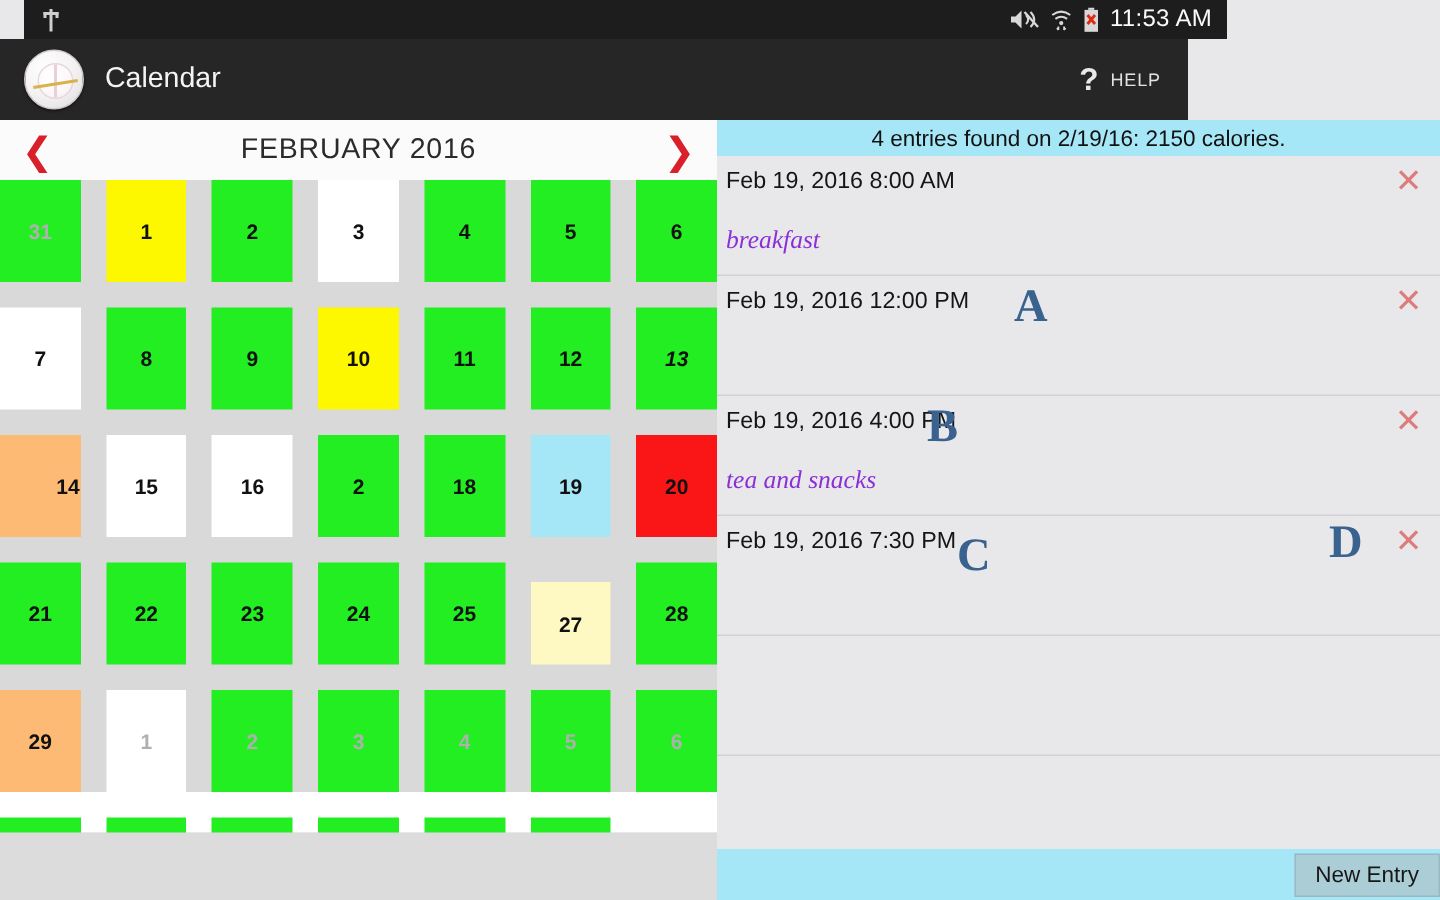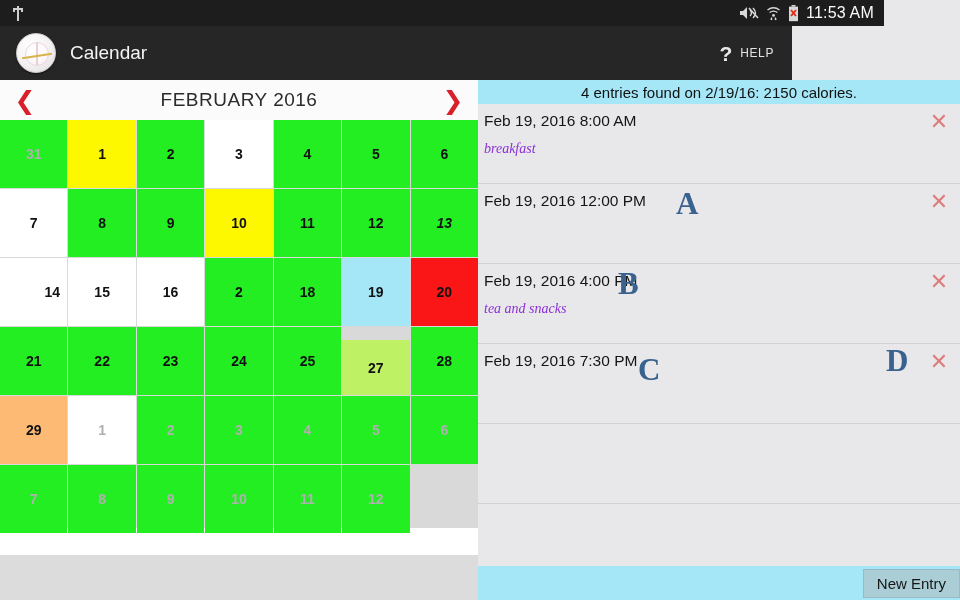--- a/index.html
+++ b/index.html
@@ -6,21 +6,21 @@
   html, body {
     width: 960px; height: 600px;
     font-family: "Liberation Sans", sans-serif;
     background: #e8e8eb;
     overflow: hidden;
   }
   #app { position: relative; width: 960px; height: 600px; }
 
   
   .statusbar {
-    position: absolute; left: 0; top: 0; width: 884px; height: 26px;
+    position: absolute; left: 16px; top: 0; width: 802px; height: 26px;
     background: #1d1d1d; color: #f2f2f2;
     display: flex; align-items: center; justify-content: center;
   }
   .sb-left { display: flex; align-items: center; padding-left: 12px; flex: 1; }
   .sb-right { display: flex; align-items: center; gap: 7px; padding-right: 10px; }
   .usb-icon { width: 12px; height: 18px; position: relative; display:block; }
   .usb-icon i { position:absolute; background:#cfcfcf; display:block; }
   .usb-icon i:nth-child(1){ left:5px; top:2px; width:2px; height:15px; }
   .usb-icon i:nth-child(2){ left:1px; top:4px; width:10px; height:2px; }
   .usb-icon i:nth-child(3){ left:1px; top:4px; width:2px; height:4px; }
@@ -89,21 +89,21 @@
     height: 25px; background: #fbfbfb; border-bottom: 1px solid #dcdcdc;
   }
   .dow {
     font-size: 11px; color: #b3b3b3; letter-spacing: 1.1px;
     text-align: center; line-height: 22px;
   }
   .cal-grid {
     display: grid; grid-template-columns: repeat(7, 1fr);
     grid-template-rows: repeat(6, 68px);
     width: 478px; height: 408px;
-    background: #d9d9d9; gap: 1px; padding: 0 0 1px 0;
+    background: #d9d9d9; gap: 17px; padding: 0 0 1px 0;
   }
   .cell {
     display: flex; align-items: center; justify-content: center;
     font-size: 14px; font-weight: bold; color: #111;
     background: #ffffff;
   }
   .cell.dim { color: #b0b0b0; }
   .bottom-strip {
     position: absolute; left: 0; top: 555px; width: 478px; height: 45px;
     background: #dcdcdc;
@@ -121,21 +121,21 @@
   }
   .entry-list { position: relative; }
   .entry {
     position: relative; height: 80px; width: 482px;
     background: #e8e8eb; border-bottom: 1px solid #d2d2d6;
     padding: 6px 0 0 6px;
   }
   .entry-time { font-size: 15.5px; color: #151515; line-height: 22px; }
   .entry-desc {
     font-family: "Liberation Serif", serif; font-style: italic;
-    font-size: 14px; color: #8b2fd6; line-height: 26px; margin-top: 4px;
+    font-size: 17px; color: #8b2fd6; line-height: 26px; margin-top: 15px;
   }
   .del-x {
     position: absolute; right: 10px; top: 8px;
     width: 22px; height: 22px; color: #dd7c7c;
     font-size: 22px; line-height: 20px; text-align: center;
     font-family: "DejaVu Sans", sans-serif;
   }
   .entry.blank { border-bottom: 1px solid #d2d2d6; height: 80px; }
   .footer-bar {
     position: absolute; left: 0; bottom: 0; width: 482px; height: 34px;
@@ -229,33 +229,33 @@
         <div class="cell" style="background: rgb(34, 238, 34);">4</div>
         <div class="cell" style="background: rgb(34, 238, 34);">5</div>
         <div class="cell" style="background: rgb(34, 238, 34);">6</div>
         <div class="cell" style="background: rgb(255, 255, 255);">7</div>
         <div class="cell" style="background: rgb(34, 238, 34);">8</div>
         <div class="cell" style="background: rgb(34, 238, 34);">9</div>
         <div class="cell" style="background: rgb(253, 248, 0);">10</div>
         <div class="cell" style="background: rgb(34, 238, 34);">11</div>
         <div class="cell" style="background: rgb(34, 238, 34);">12</div>
         <div class="cell" style="background: rgb(34, 238, 34); font-style: italic;">13</div>
-        <div class="cell" style="background: #ffffff; padding-left: 37px;">14</div>
+        <div class="cell" style="background: #fdba74; padding-left: 37px;">14</div>
         <div class="cell" style="background: rgb(255, 255, 255);">15</div>
         <div class="cell" style="background: rgb(255, 255, 255);">16</div>
         <div class="cell" style="background: rgb(34, 238, 34);">2</div>
         <div class="cell" style="background: rgb(34, 238, 34);">18</div>
         <div class="cell" style="background: rgb(166, 231, 247);">19</div>
         <div class="cell" style="background: rgb(250, 22, 22);">20</div>
         <div class="cell" style="background: rgb(34, 238, 34);">21</div>
         <div class="cell" style="background: rgb(34, 238, 34);">22</div>
         <div class="cell" style="background: rgb(34, 238, 34);">23</div>
         <div class="cell" style="background: rgb(34, 238, 34);">24</div>
         <div class="cell" style="background: rgb(34, 238, 34);">25</div>
-        <div class="cell" style="background: #bef264; margin-top: 13px;">27</div>
+        <div class="cell" style="background: #fef9c3; margin-top: 13px;">27</div>
         <div class="cell" style="background: rgb(34, 238, 34);">28</div>
         <div class="cell" style="background: #fdba74;">29</div>
         <div class="cell dim" style="background: rgb(255, 255, 255);">1</div>
         <div class="cell dim" style="background: rgb(34, 238, 34);">2</div>
         <div class="cell dim" style="background: rgb(34, 238, 34);">3</div>
         <div class="cell dim" style="background: rgb(34, 238, 34);">4</div>
         <div class="cell dim" style="background: rgb(34, 238, 34);">5</div>
         <div class="cell dim" style="background: rgb(34, 238, 34);">6</div>
         <div class="cell dim" style="background: rgb(34, 238, 34);">7</div>
         <div class="cell dim" style="background: rgb(34, 238, 34);">8</div>

